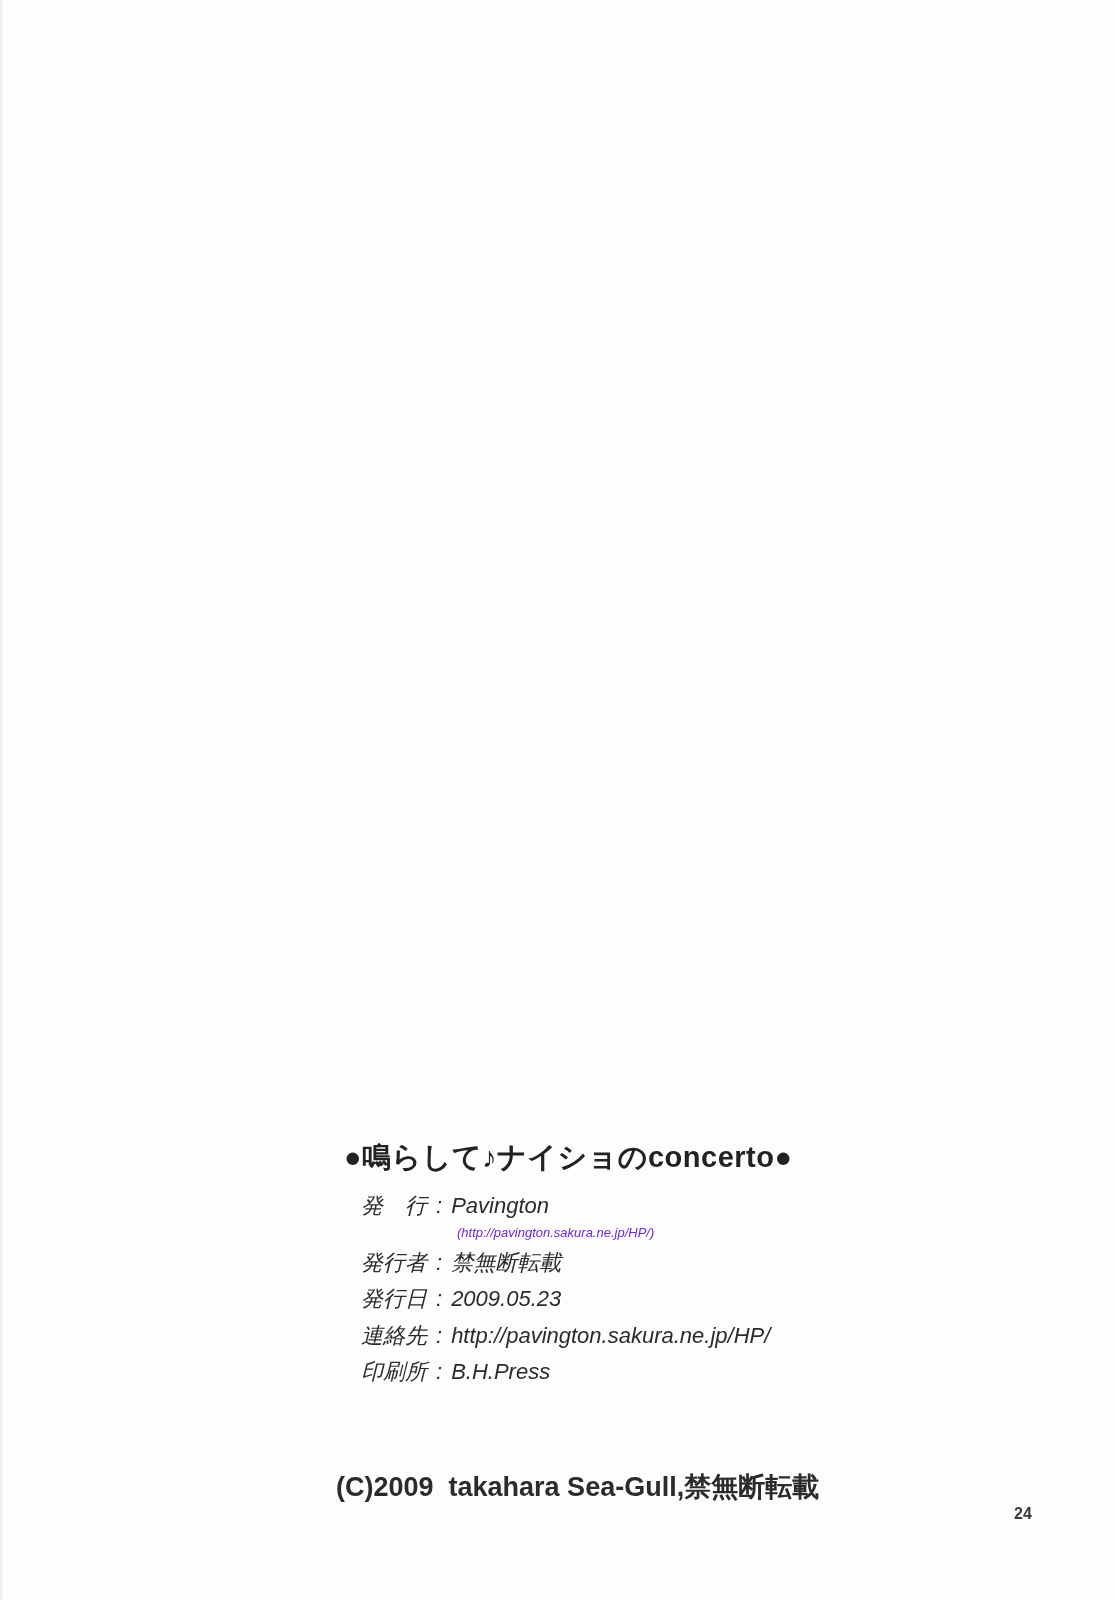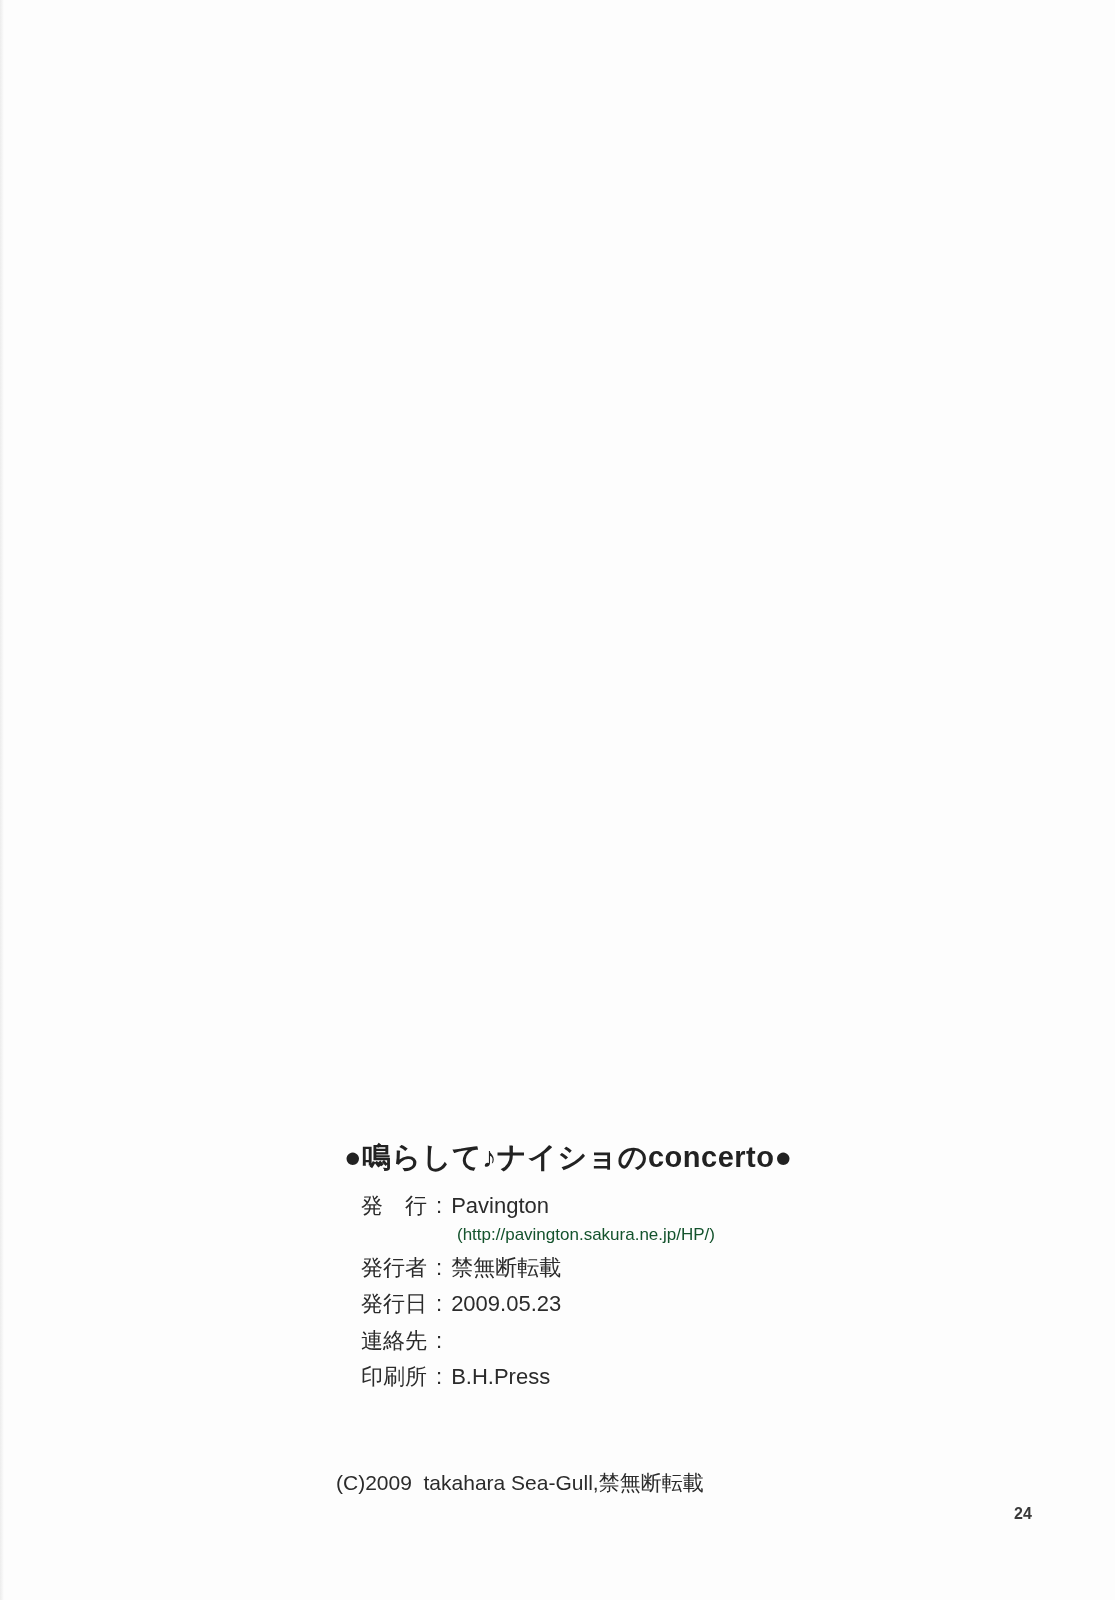--- a/index.html
+++ b/index.html
@@ -35,45 +35,47 @@
     left: 361px;
     top: 1193px;
     font-size: 22px;
     line-height: 1.2;
   }
   .row {
     display: flex;
     align-items: baseline;
     margin-bottom: 10px;
     white-space: nowrap;
+    font-style: italic;
   }
   .lbl {
     display: inline-block;
     width: 66px;
     text-align: justify;
     text-align-last: justify;
   }
   .colon {
     margin: 0 9px 0 9px;
   }
   .row.sub-url {
     margin: -4px 0 9px 96px;
-    font-size: 17px;
-    color: #14532d;
+    font-size: 13px;
+    color: #6d28d9;
   }
   .row.sub-name {
     margin-left: 94px;
   }
   .copyright {
     position: absolute;
     left: 336px;
     top: 1469px;
-    font-size: 21px;
+    font-size: 27px;
     color: #2b2b2b;
     white-space: pre;
+    font-weight: bold;
   }
   .pageno {
     position: absolute;
     left: 1014px;
     top: 1505px;
     font-size: 16px;
     font-weight: 700;
     color: #3a3a3a;
   }
 </style>
@@ -106,20 +108,21 @@
 
     <div class="row">
       <span class="lbl">発行日</span>
       <span class="colon">:</span>
       <span class="val">2009.05.23</span>
     </div>
 
     <div class="row">
       <span class="lbl">連絡先</span>
       <span class="colon">:</span>
+      <span class="val">http://pavington.sakura.ne.jp/HP/</span>
     </div>
 
     <div class="row">
       <span class="lbl">印刷所</span>
       <span class="colon">:</span>
       <span class="val">B.H.Press</span>
     </div>
 
   </div>
 

